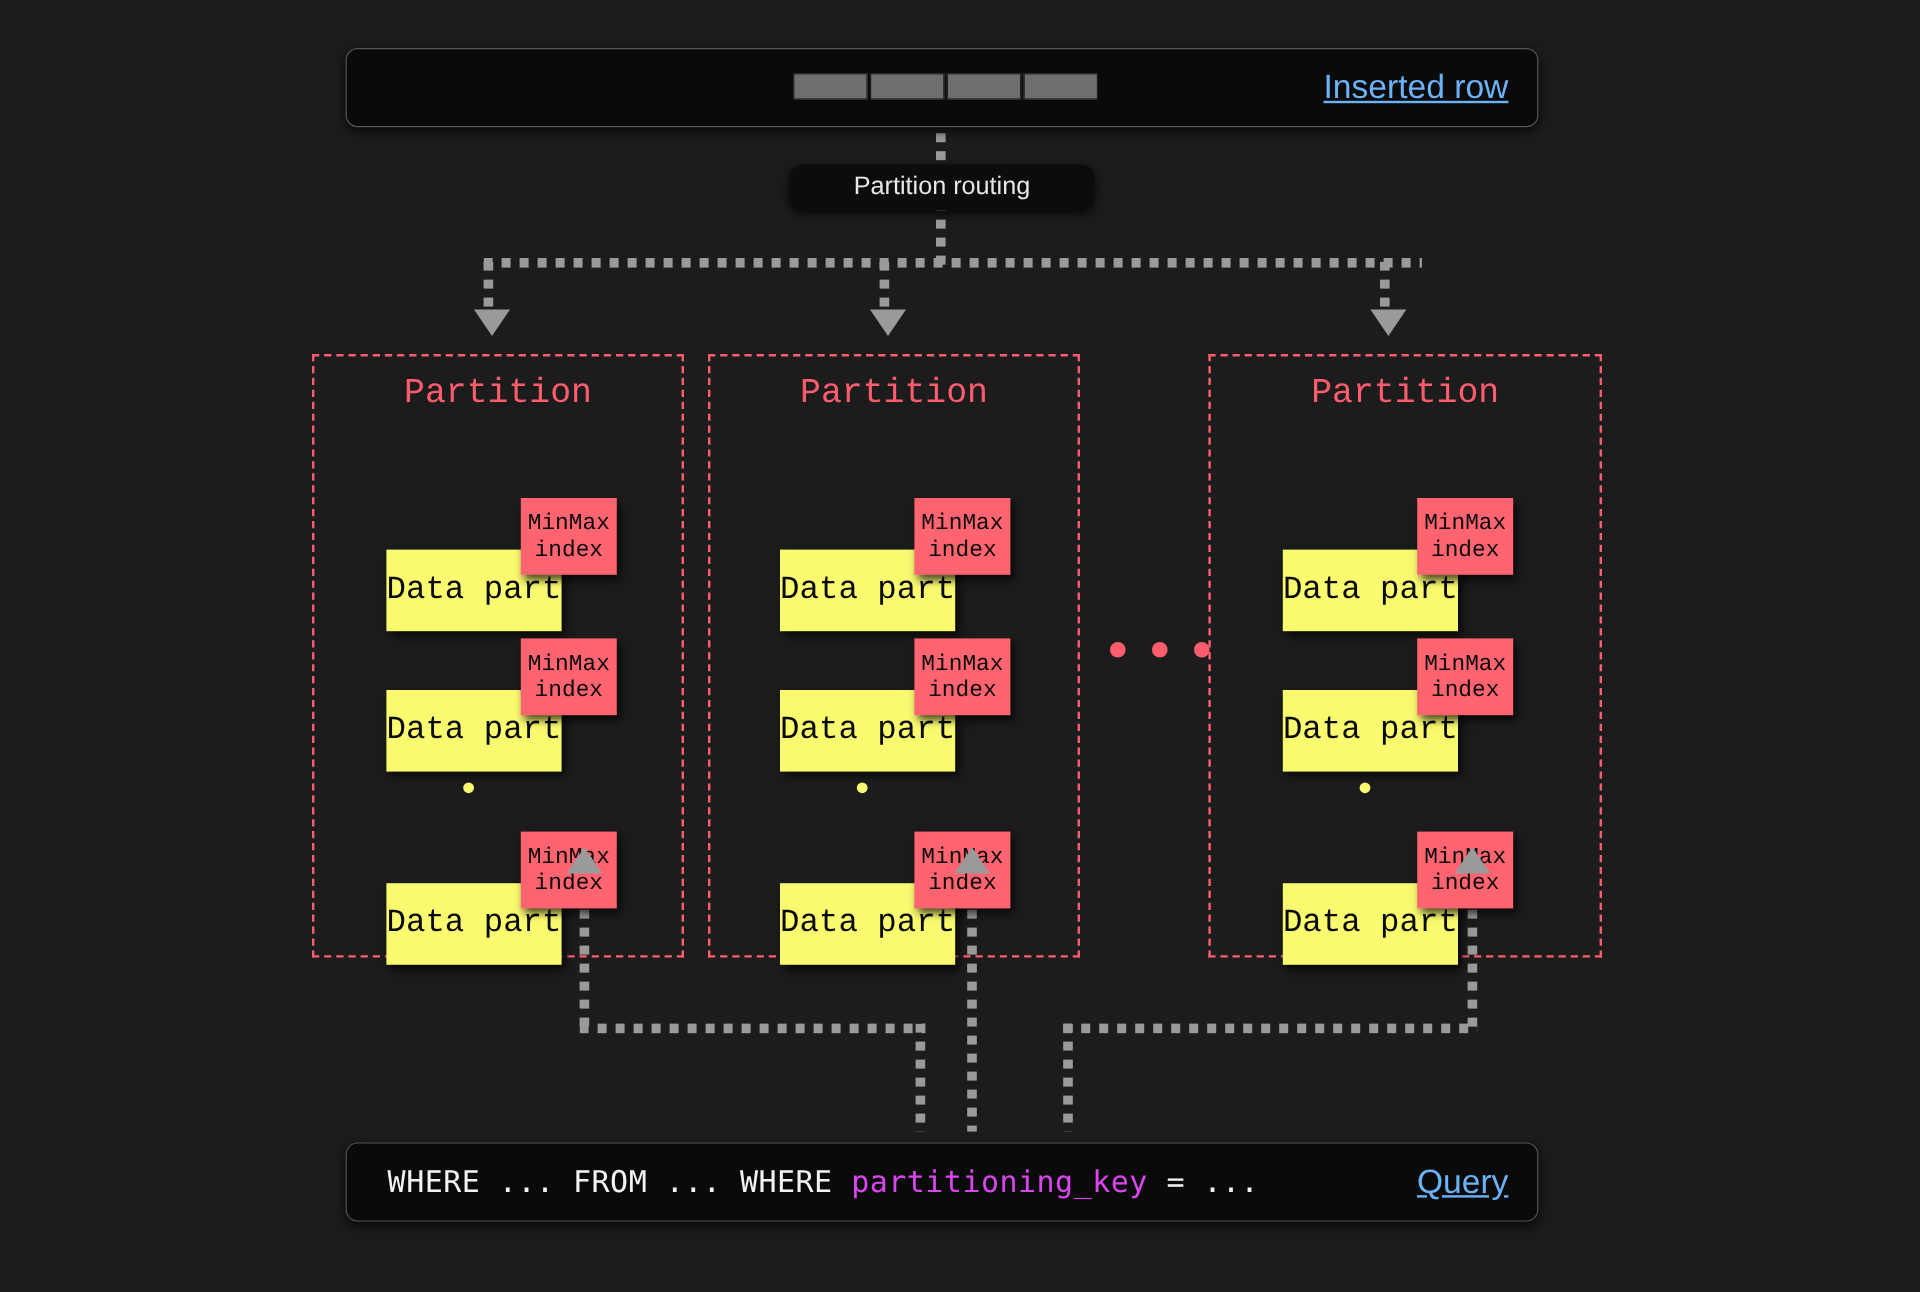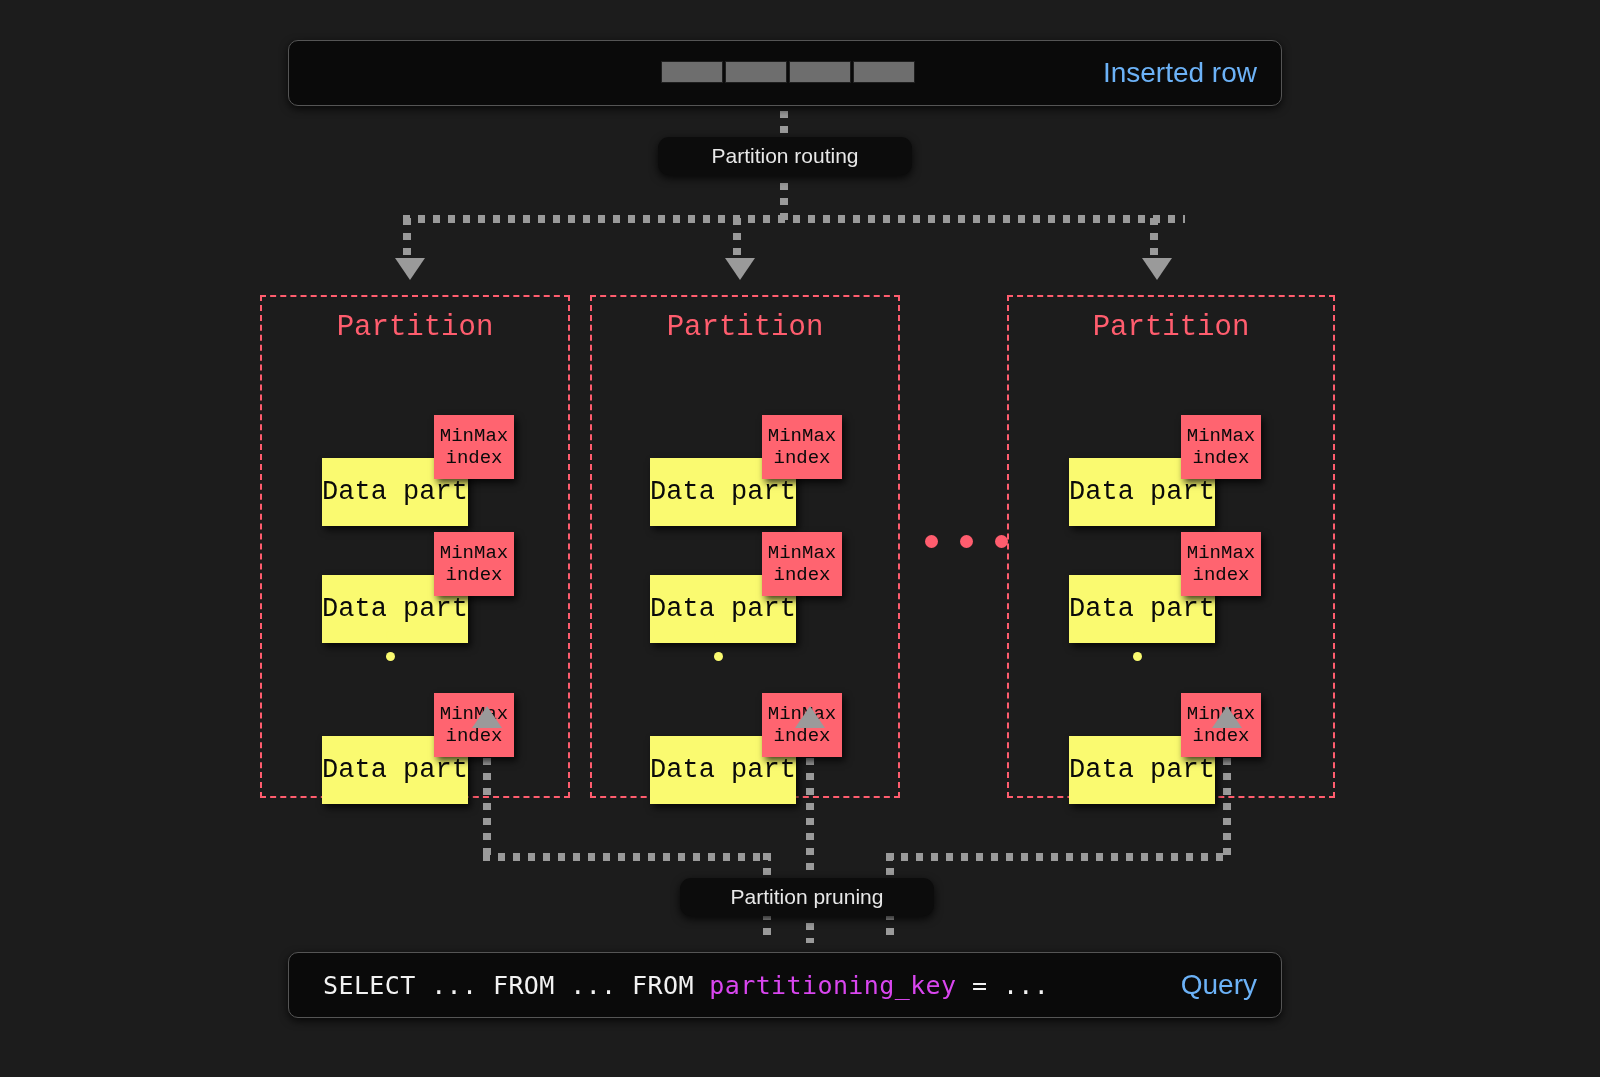--- a/index.html
+++ b/index.html
@@ -32,20 +32,21 @@
   #query-bar        { left: 288px; top: 952px; width: 994px; height: 66px; }
 
   .bar-label {
     position: absolute;
     right: 24px;
     top: 50%;
     transform: translateY(-50%);
     color: #6cb2f7;
     font-size: 28px;
     white-space: nowrap;
+    text-decoration: underline;
   }
 
   
   #row-cells {
     position: absolute;
     left: 372px;
     top: 20px;
     display: flex;
     gap: 2px;
   }
@@ -317,22 +318,19 @@
   <div class="arrow-up" style="left:795px; top:706px;"></div>
   <div class="dline v" style="left:806px; top:728px; height:215px;"></div>
 
   <div class="arrow-up" style="left:1212px; top:706px;"></div>
   <div class="dline v" style="left:1223px; top:728px; height:132px;"></div>
   <div class="dline h" style="left:886px; top:853px; width:345px;"></div>
 
   <div class="dline v" style="left:763px; top:853px; height:90px;"></div>
   <div class="dline v" style="left:886px; top:853px; height:90px;"></div>
 
-  <div class="pill" id="partition-pruning-box">
-    <span>Partition pruning</span>
-  </div>
 
   <div class="bar" id="query-bar">
-    <div id="query-text"><span>SELECT ... FROM ... FROM </span><span id="query-key">partitioning_key</span><span> = ...</span></div>
+    <div id="query-text"><span>WHERE ... FROM ... WHERE </span><span id="query-key">partitioning_key</span><span> = ...</span></div>
     <div class="bar-label">Query</div>
   </div>
 
 </div>
 
 </body></html>

